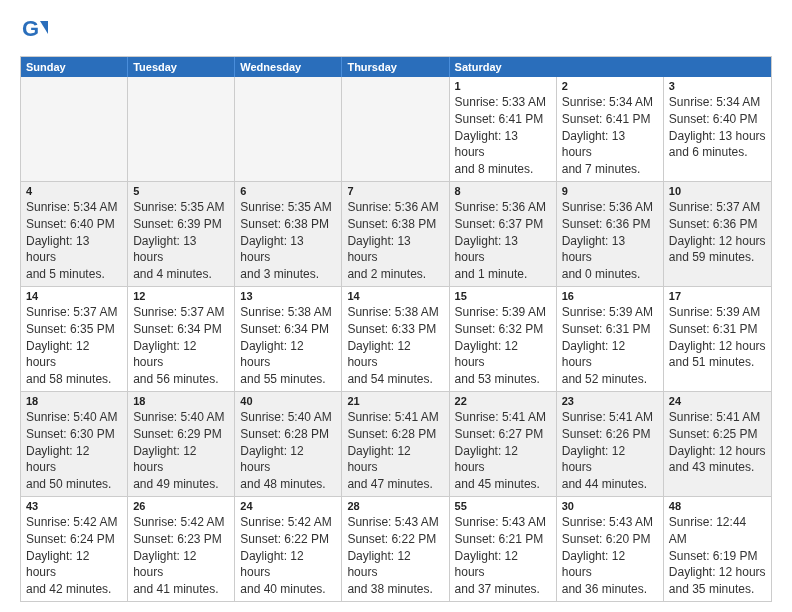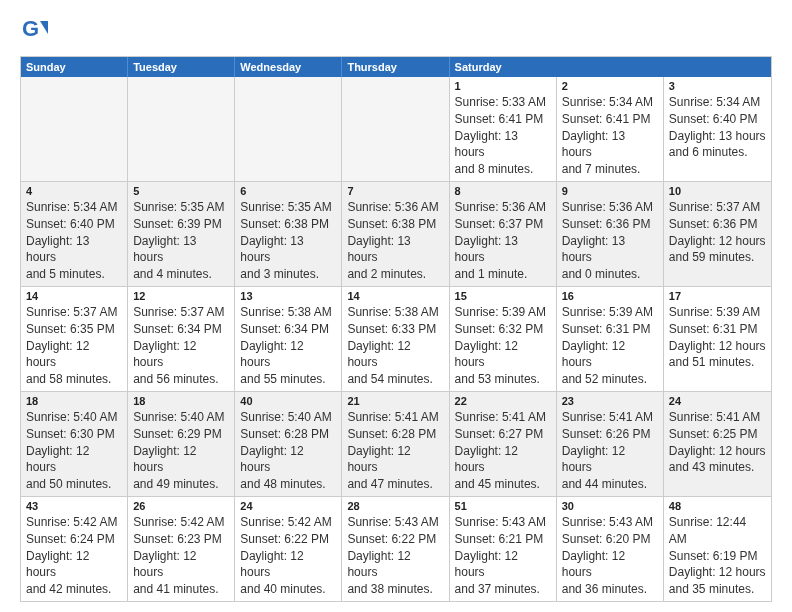--- a/index.html
+++ b/index.html
@@ -351,21 +351,21 @@
 and 40 minutes.</div>
           </div>
           <div class="cal-cell">
             <div class="day-number">28</div>
             <div class="cell-text" style="white-space: pre-line;">Sunrise: 5:43 AM
 Sunset: 6:22 PM
 Daylight: 12 hours
 and 38 minutes.</div>
           </div>
           <div class="cal-cell">
-            <div class="day-number">51</div>
+            <div class="day-number">55</div>
             <div class="cell-text" style="white-space: pre-line;">Sunrise: 5:43 AM
 Sunset: 6:21 PM
 Daylight: 12 hours
 and 37 minutes.</div>
           </div>
           <div class="cal-cell">
             <div class="day-number">30</div>
             <div class="cell-text" style="white-space: pre-line;">Sunrise: 5:43 AM
 Sunset: 6:20 PM
 Daylight: 12 hours

